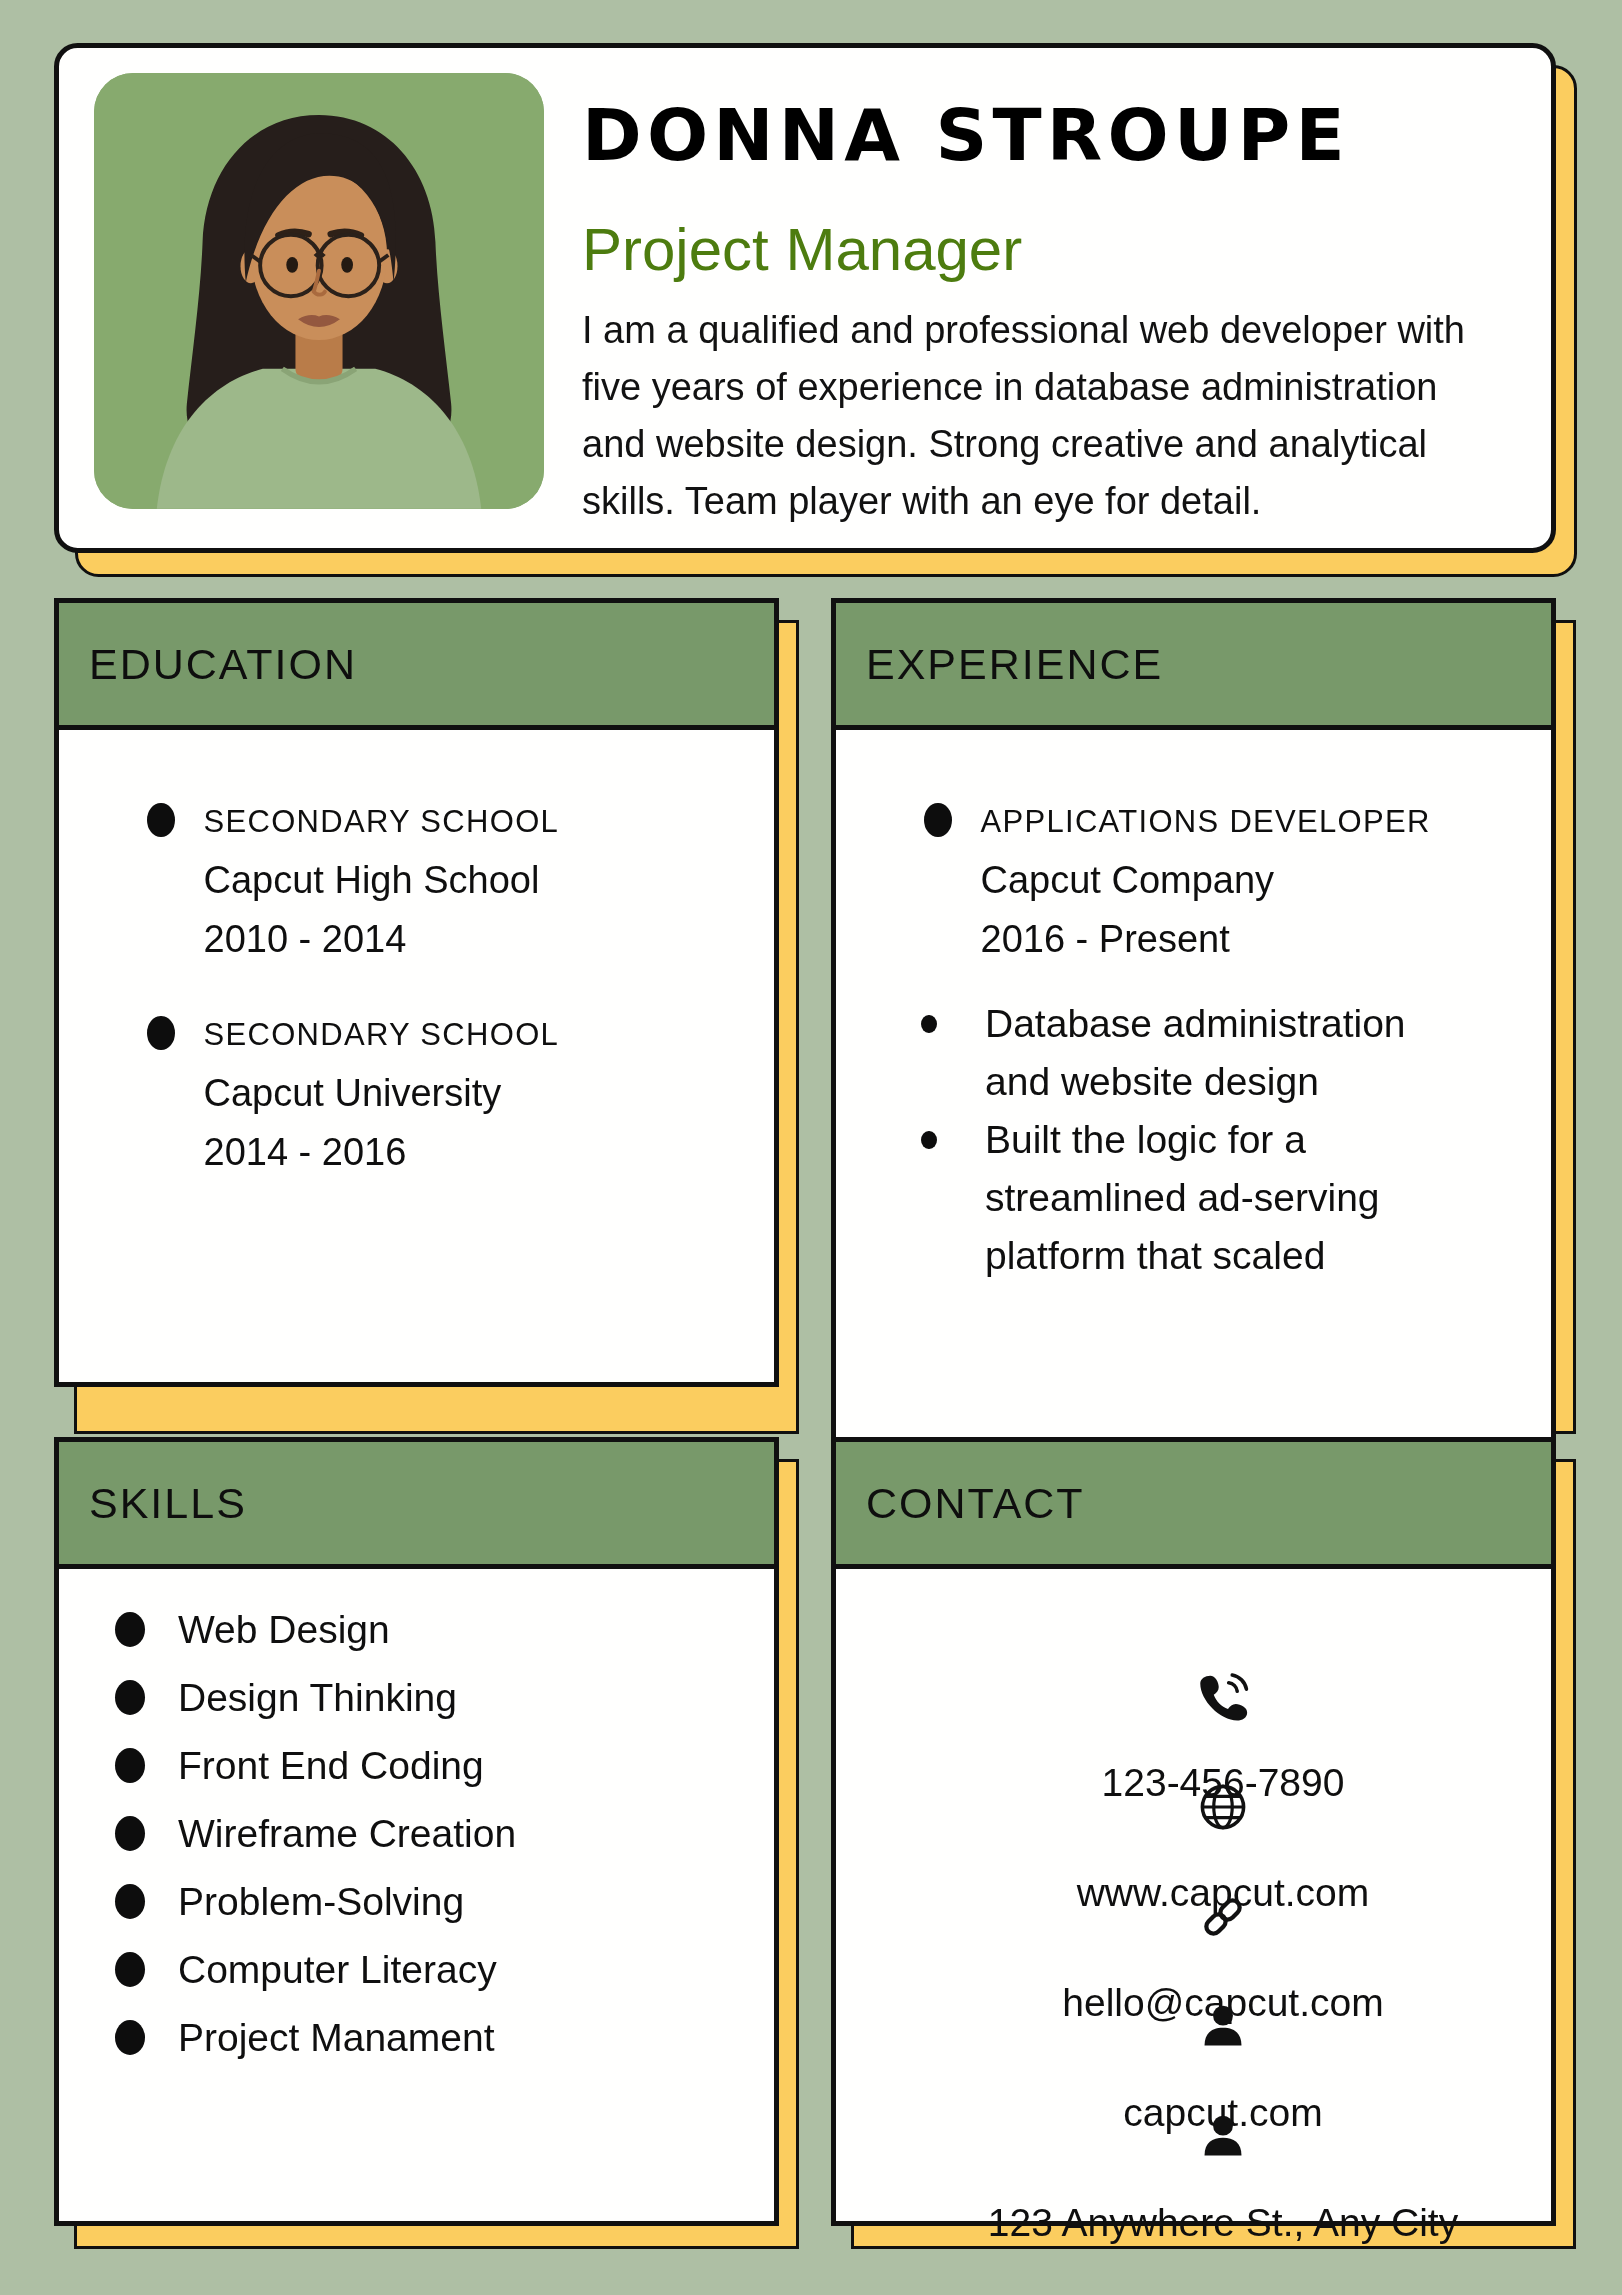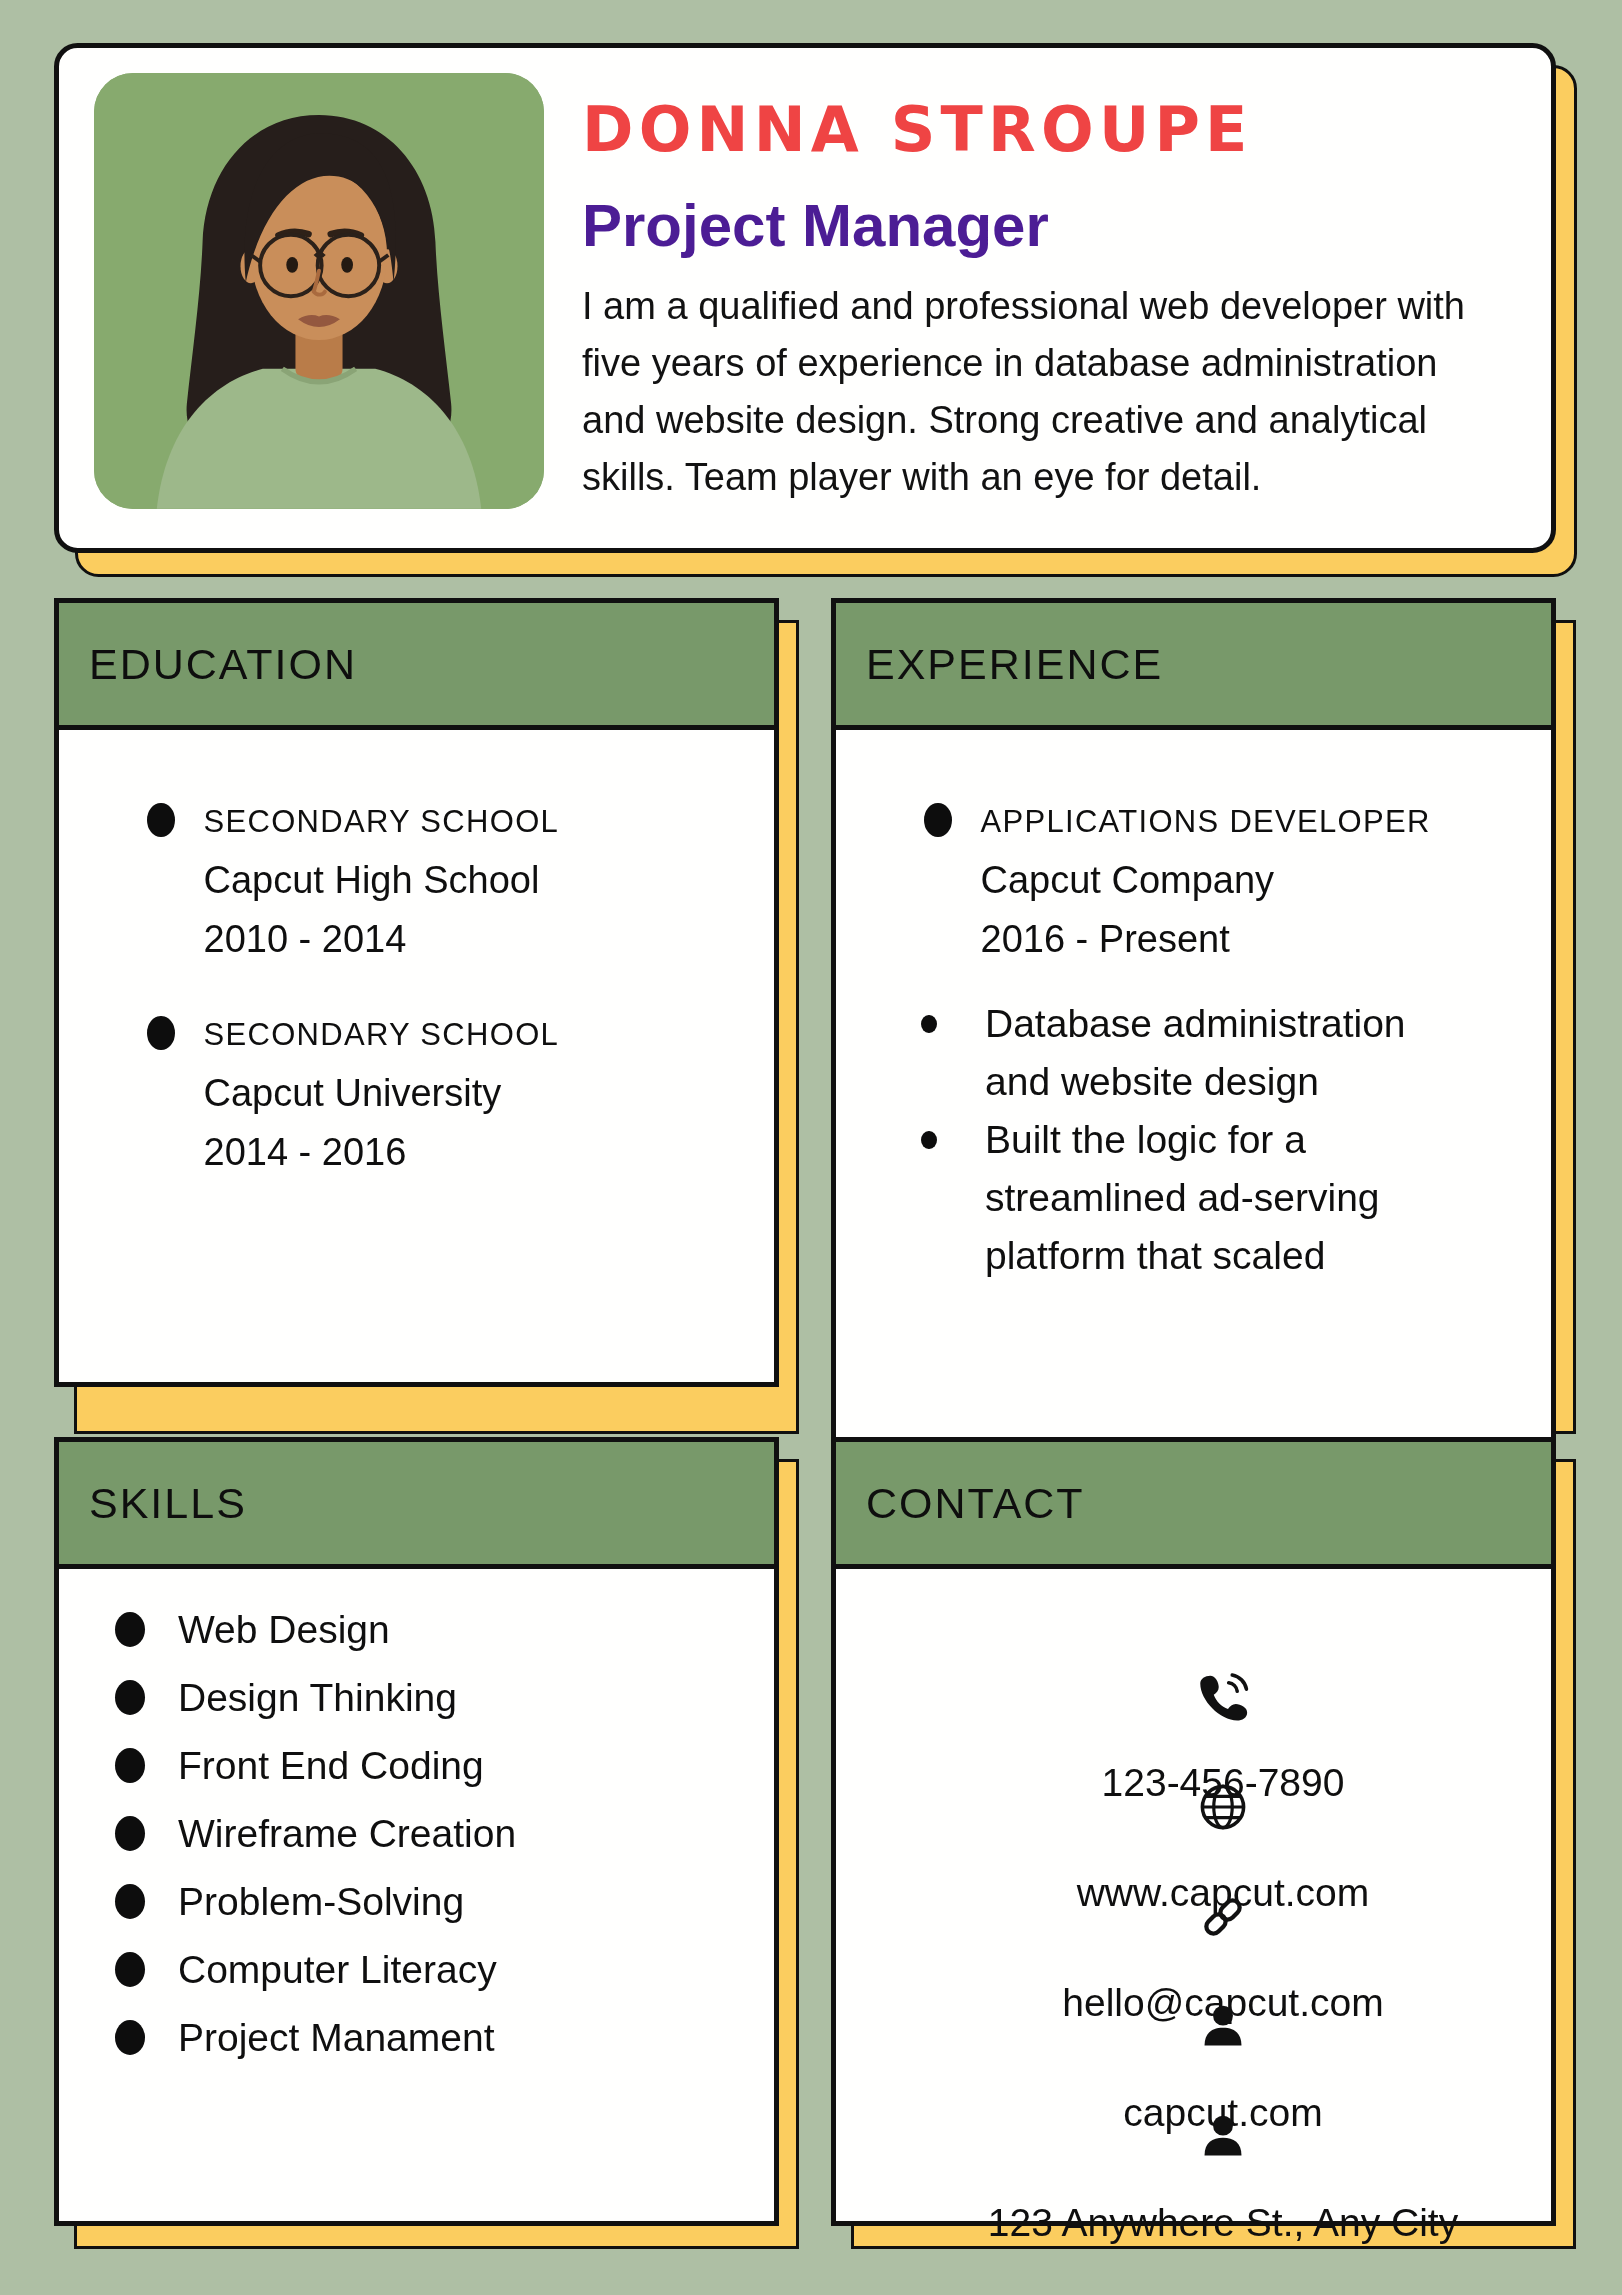--- a/index.html
+++ b/index.html
@@ -19,24 +19,24 @@
   .header-shadow { left:75px; top:65px; width:1502px; height:512px; border-radius:23.6px; }
   .header-card   { left:54px;  top:43px;  width:1502px; height:510px; border-radius:23.6px; }
   .photo {
     position:absolute; left:35px; top:25px; width:450px; height:436px;
     border-radius:39px; overflow:hidden; background:#87aa6e;
   }
   .photo svg { display:block; width:100%; height:100%; }
   .header-text { position:absolute; left:523px; top:46px; width:929px; }
   .name {
     font-family:"DejaVu Sans", sans-serif; font-weight:700;
-    font-size:62px; line-height:1.15; letter-spacing:5.2px; color:#ef4444;
+    font-size:72px; line-height:1.15; letter-spacing:5.2px; color:#000000;
     white-space:nowrap;
   }
-  .role { margin-top:22px; font-size:60px; font-weight:700; line-height:1.3; color:#4c1d95; }
+  .role { margin-top:34px; font-size:60px; font-weight:400; line-height:1.3; color:#4d7c0f; }
   .summary {
     margin-top:13px; width:910px; font-size:38px; line-height:1.5;
     color:#121212; white-space:pre-line;
   }
   
   .col-card { width:725px; }
   .ed-shadow  { left:74px;  top:620px;  width:725px; height:814px; }
   .ed-card    { left:54px;   top:598px;  height:789px; }
   .ex-shadow  { left:851px; top:620px;  width:725px; height:814px; }
   .ex-card    { left:831px; top:598px;  height:1024px; }

